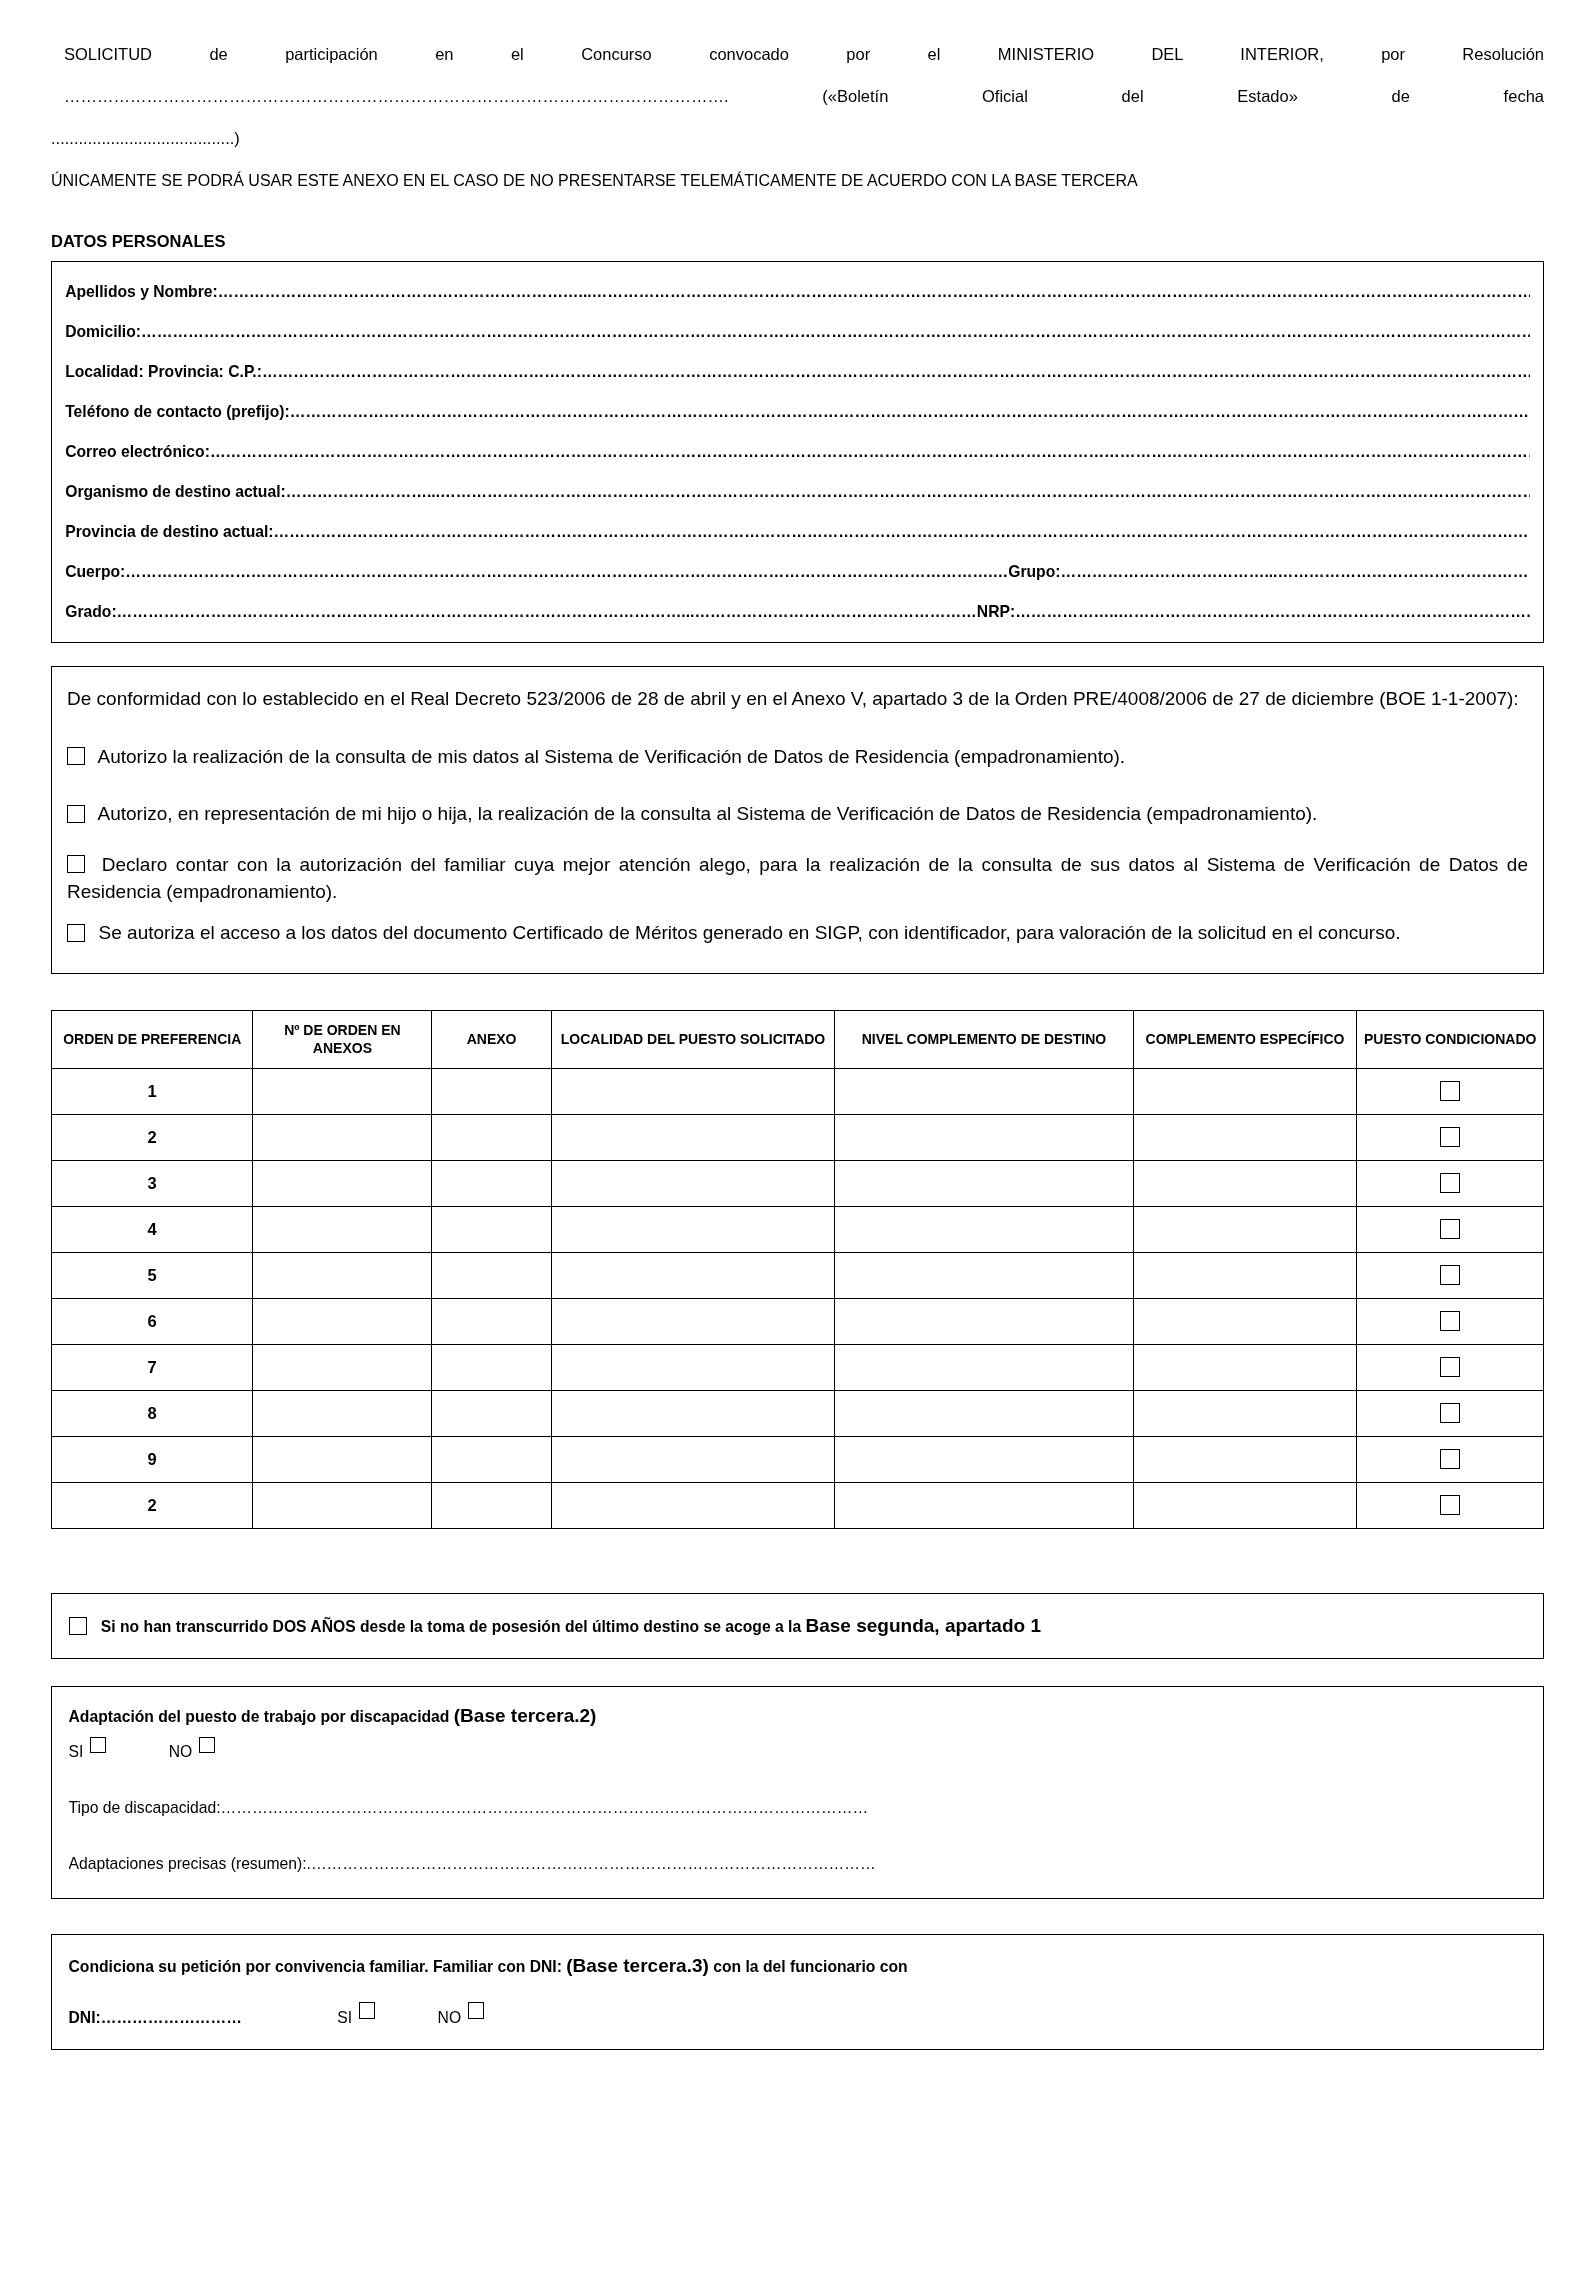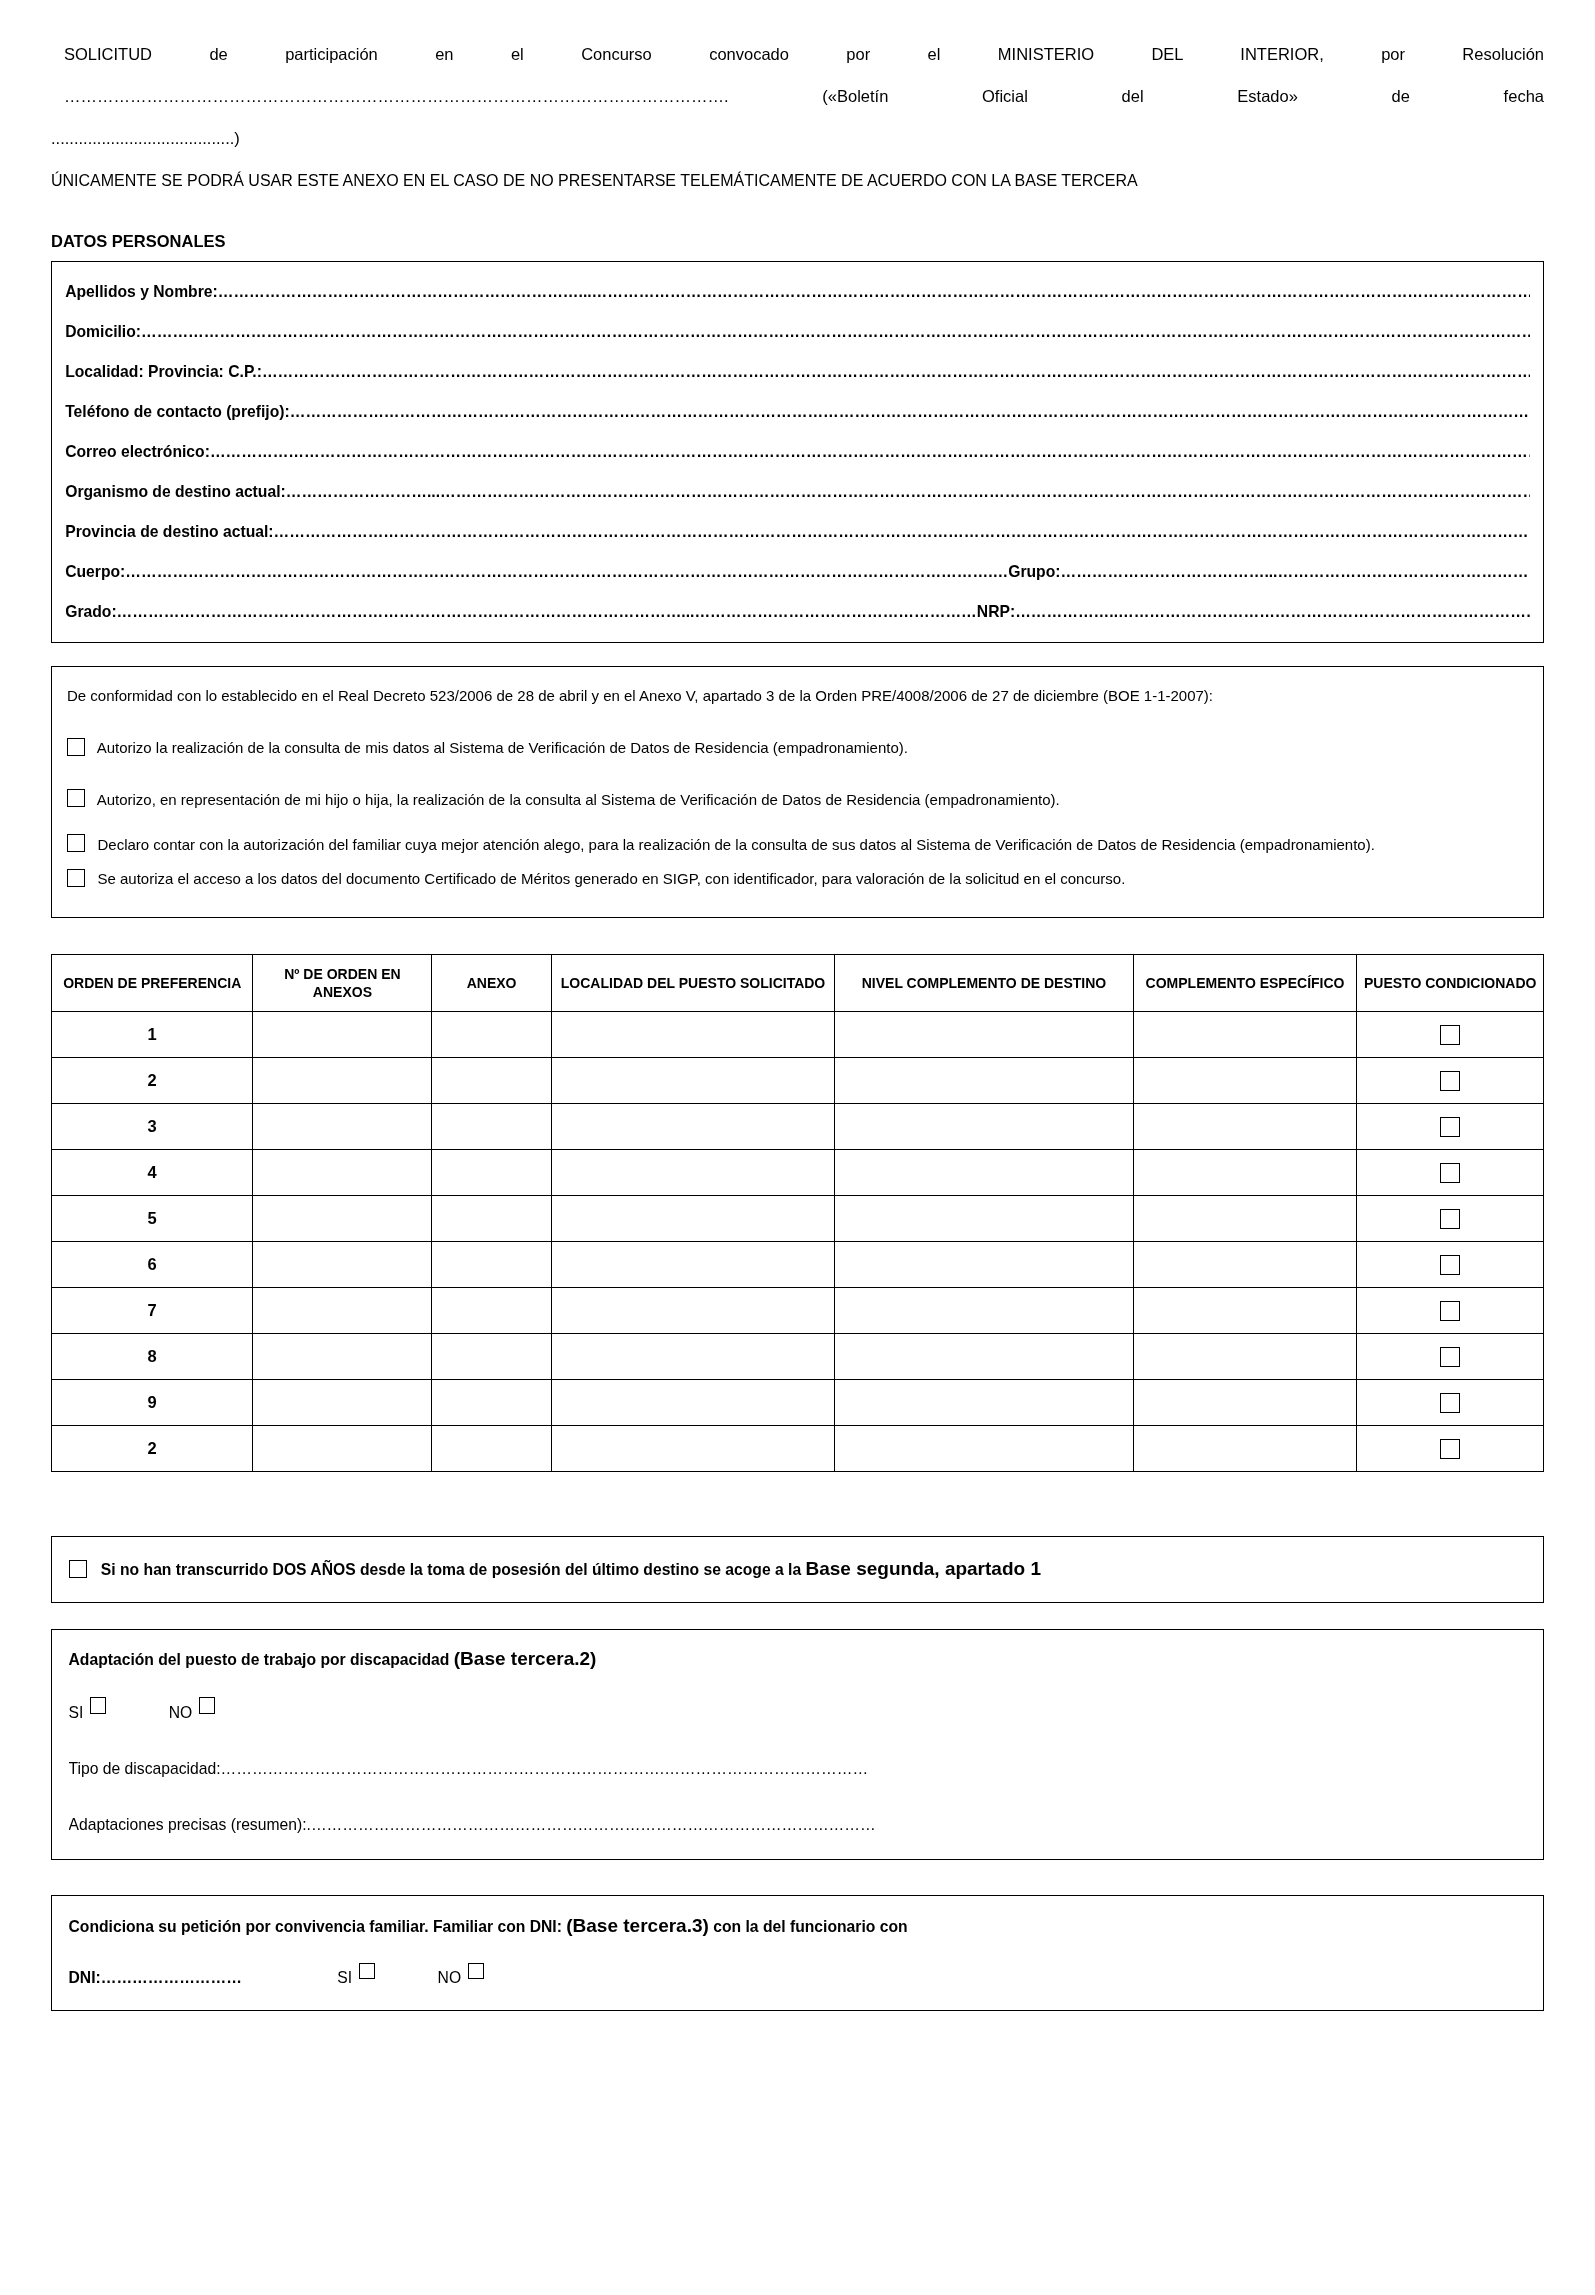--- a/index.html
+++ b/index.html
@@ -20,21 +20,21 @@
   .box { border: 1.7px solid #000; background: #fff; }
 
   
   .fields-box { margin-top: 10px; padding: 10px 13.2px; }
   .field-line {
     font-size: 15.7px; font-weight: bold; line-height: 2.55;
     white-space: nowrap; overflow: hidden;
   }
 
   
-  .consent-box { margin-top: 23px; padding: 18px 15px 26.5px 15px; font-size: 15px; }
+  .consent-box { margin-top: 23px; padding: 18px 15px 26.5px 15px; font-size: 19px; }
   .consent-intro { line-height: 1.45; }
   .consent-item { margin-top: 30px; line-height: 1.45; }
   .consent-item.justify { text-align: justify; }
   .consent-item.tight { margin-top: 13.2px; }
   .consent-item.mid { margin-top: 23px; }
 
   .cb {
     display: inline-block; width: 18px; height: 18px;
     border: 1.7px solid #000; background: #fff; vertical-align: -2.5px;
   }
@@ -54,21 +54,21 @@
 
   .b { font-weight: bold; }
   .emph { font-size: 19px; font-weight: bold; }
 
   
   .dosanos-box { margin-top: 64px; padding: 18px 16.5px; font-size: 15.7px; line-height: 1.5; }
   .dosanos-box .cb { margin-right: 10px; vertical-align: -3.3px; }
 
   
   .adapt-box { margin-top: 26.5px; padding: 18px 16.5px 25px 16.5px; font-size: 15.7px; }
-  .sino-line { margin-top: 27px; }
+  .sino-line { margin-top: 10px; }
   .sino { margin-right: 58px; }
   .cb-raised { width: 16.5px; height: 16.5px; vertical-align: 4.1px; margin-left: 6.6px; }
   .plain-line { margin-top: 38px; white-space: nowrap; overflow: hidden; }
 
   
   .cond-box { margin-top: 35px; padding: 16.5px 16.5px 20px 16.5px; font-size: 15.7px; line-height: 1.5; }
   .cond-line2 { margin-top: 22px; }
   .cond-line2 .dni { margin-right: 91px; }
   .cond-line2 .sino { margin-right: 58px; }
 </style>

